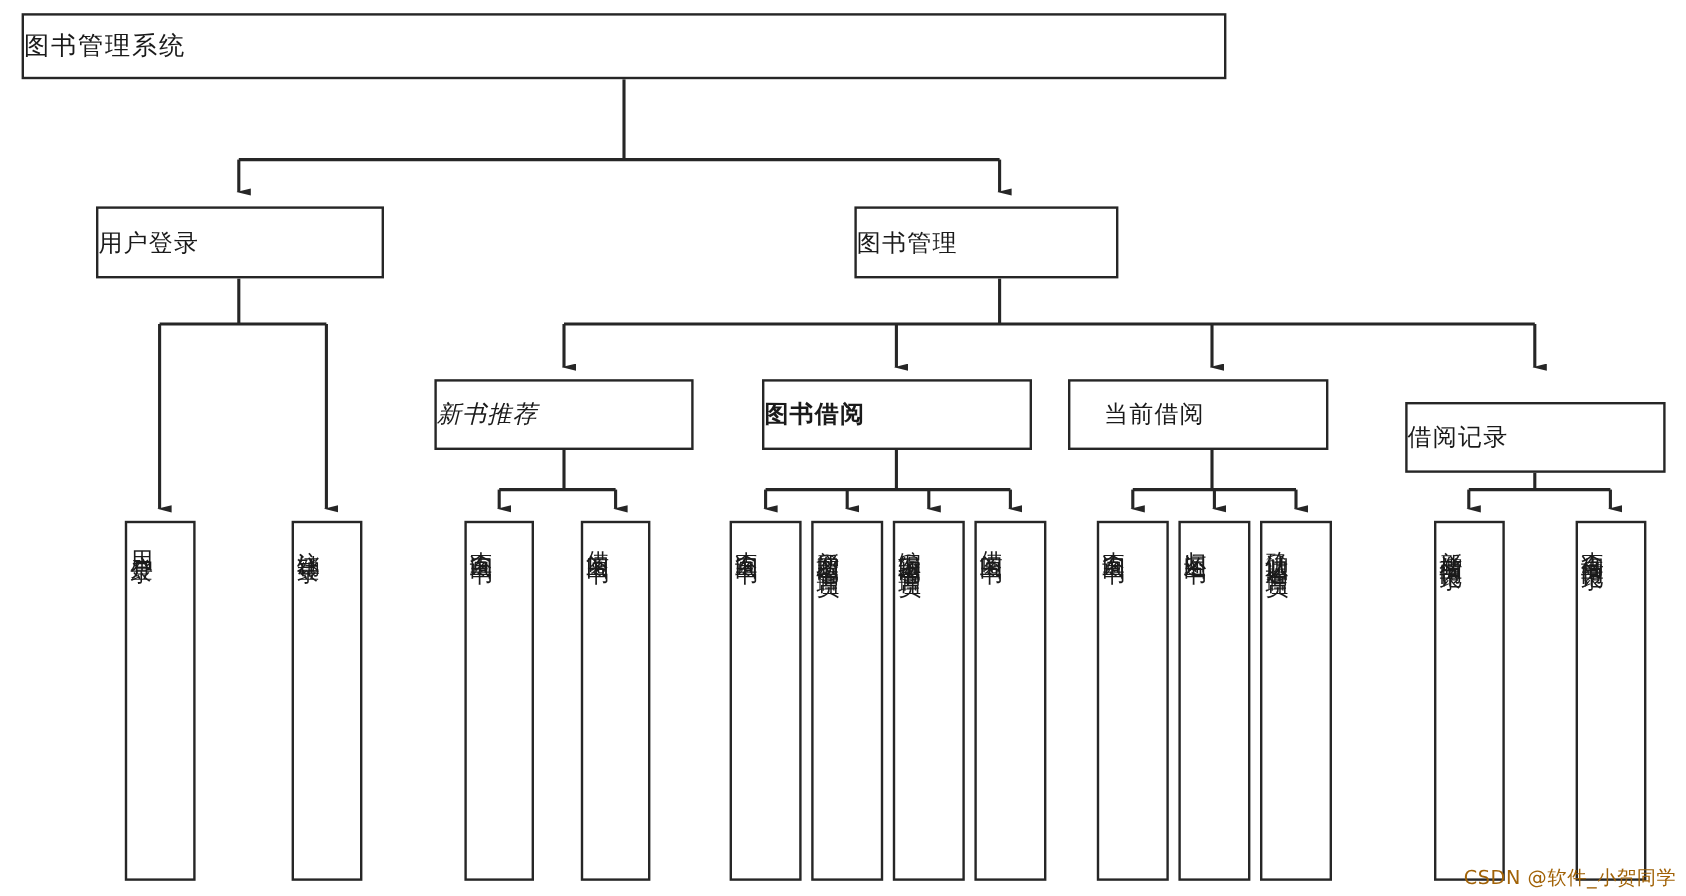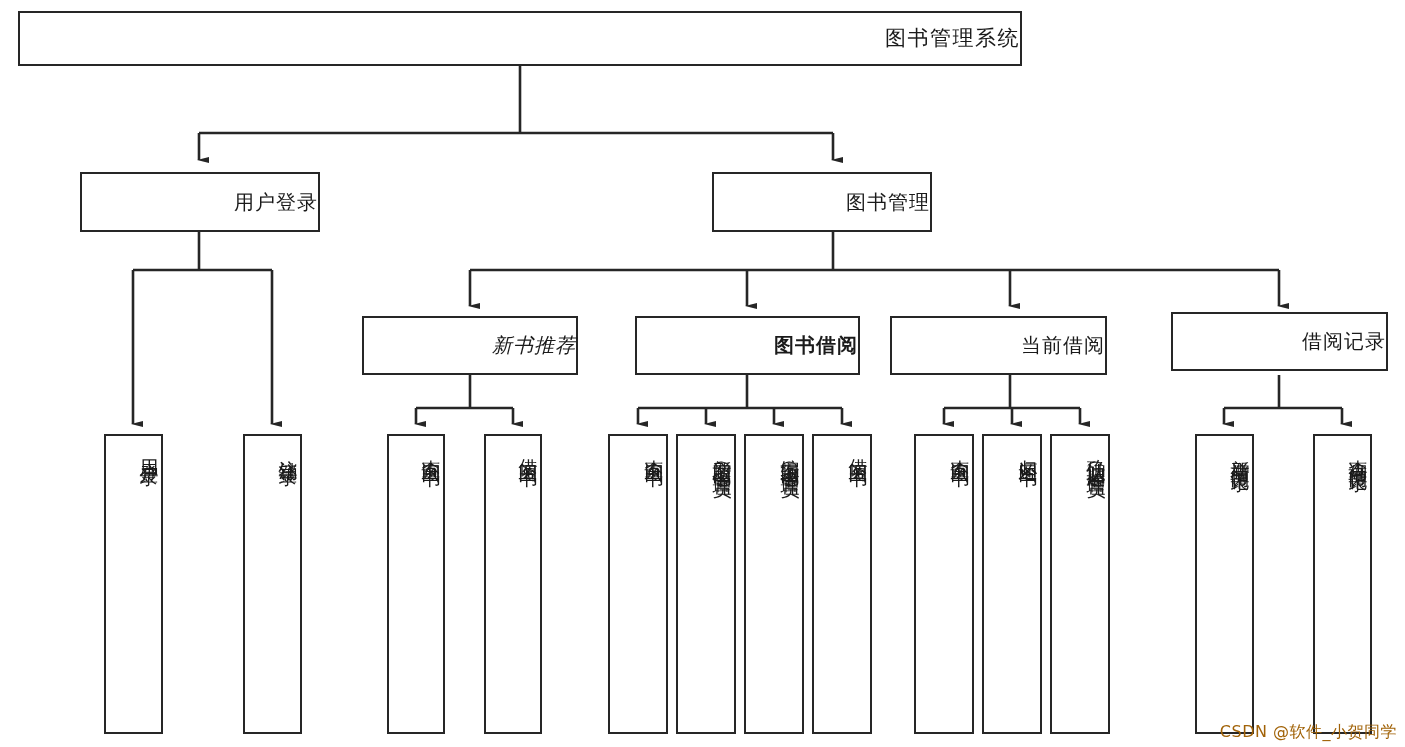--- a/index.html
+++ b/index.html
@@ -21,21 +21,21 @@
     width:1405px;height:747px;
     pointer-events:none;
   }
   .node{
     position:absolute;
     box-sizing:border-box;
     border:2.5px solid #262626;
     background:#ffffff;
     display:flex;
     align-items:center;
-    justify-content:flex-end;
+    justify-content:flex-start;
     text-align:center;
     line-height:1.12;
   }
   .node.horiz{
     font-size:20px;
     letter-spacing:1px;
   }
   .node.root{
     font-size:21px;
     letter-spacing:1.5px;
@@ -132,21 +132,21 @@
 
   <div class="node horiz" style="left:362px;top:316px;width:216px;height:59px;font-style:italic;">
     <span>新书推荐</span>
   </div>
   <div class="node horiz" style="left:635px;top:316px;width:225px;height:59px;font-weight:bold;">
     <span>图书借阅</span>
   </div>
   <div class="node horiz" style="left:890px;top:316px;width:217px;height:59px;padding-left:28px;">
     <span>当前借阅</span>
   </div>
-  <div class="node horiz" style="left:1171px;top:312px;width:217px;height:59px;">
+  <div class="node horiz" style="left:1171px;top:335px;width:217px;height:59px;">
     <span>借阅记录</span>
   </div>
 
   <div class="node leaf" style="left:104px;top:434px;width:59px;height:300px;">
     <span class="vtext">用户登录</span>
   </div>
   <div class="node leaf" style="left:243px;top:434px;width:59px;height:300px;">
     <span class="vtext">注销登录</span>
   </div>
 

